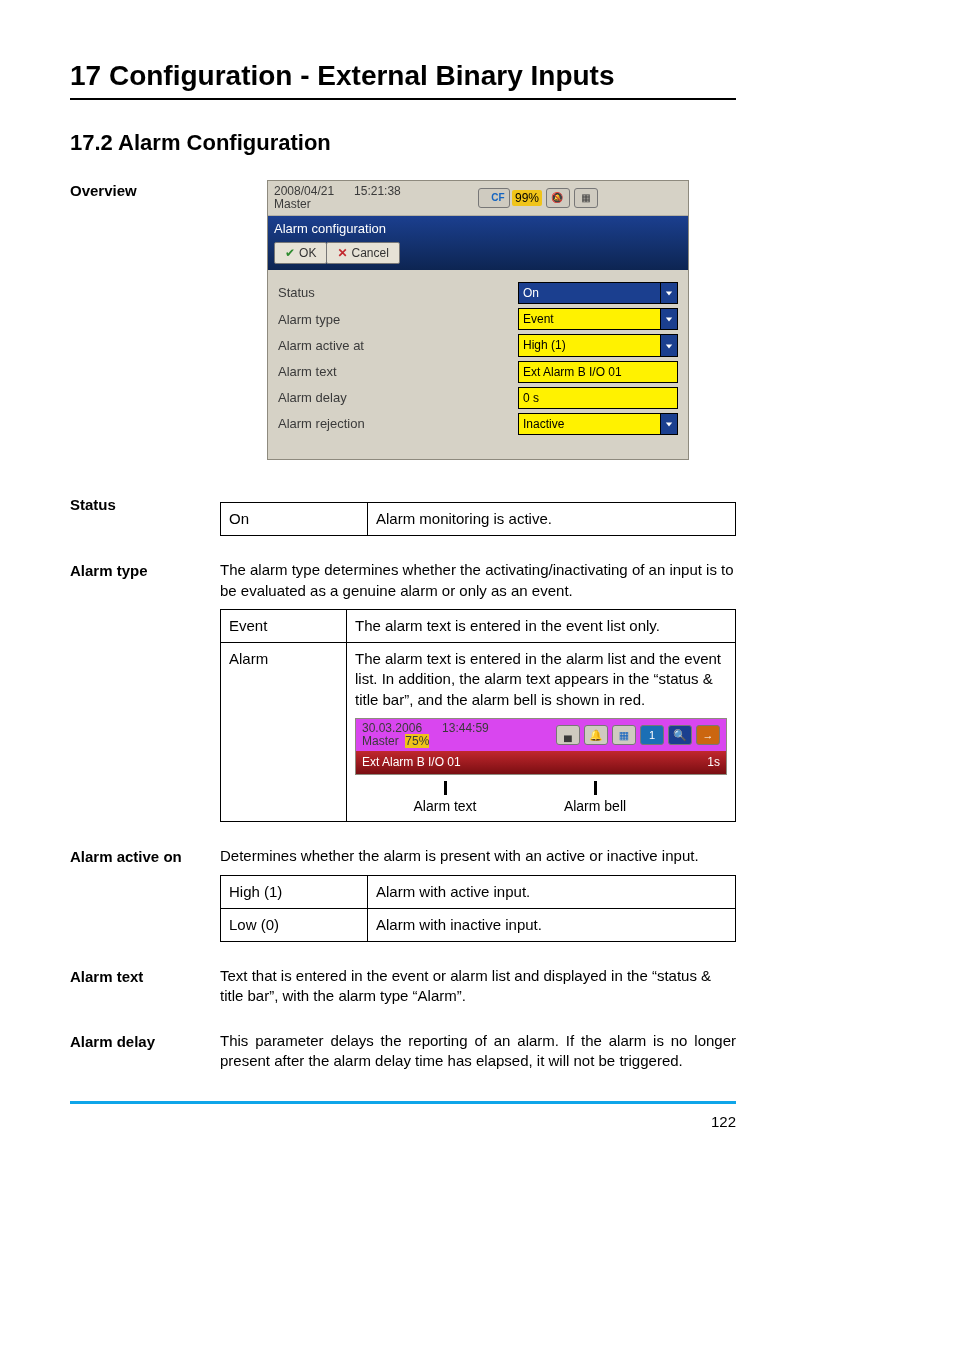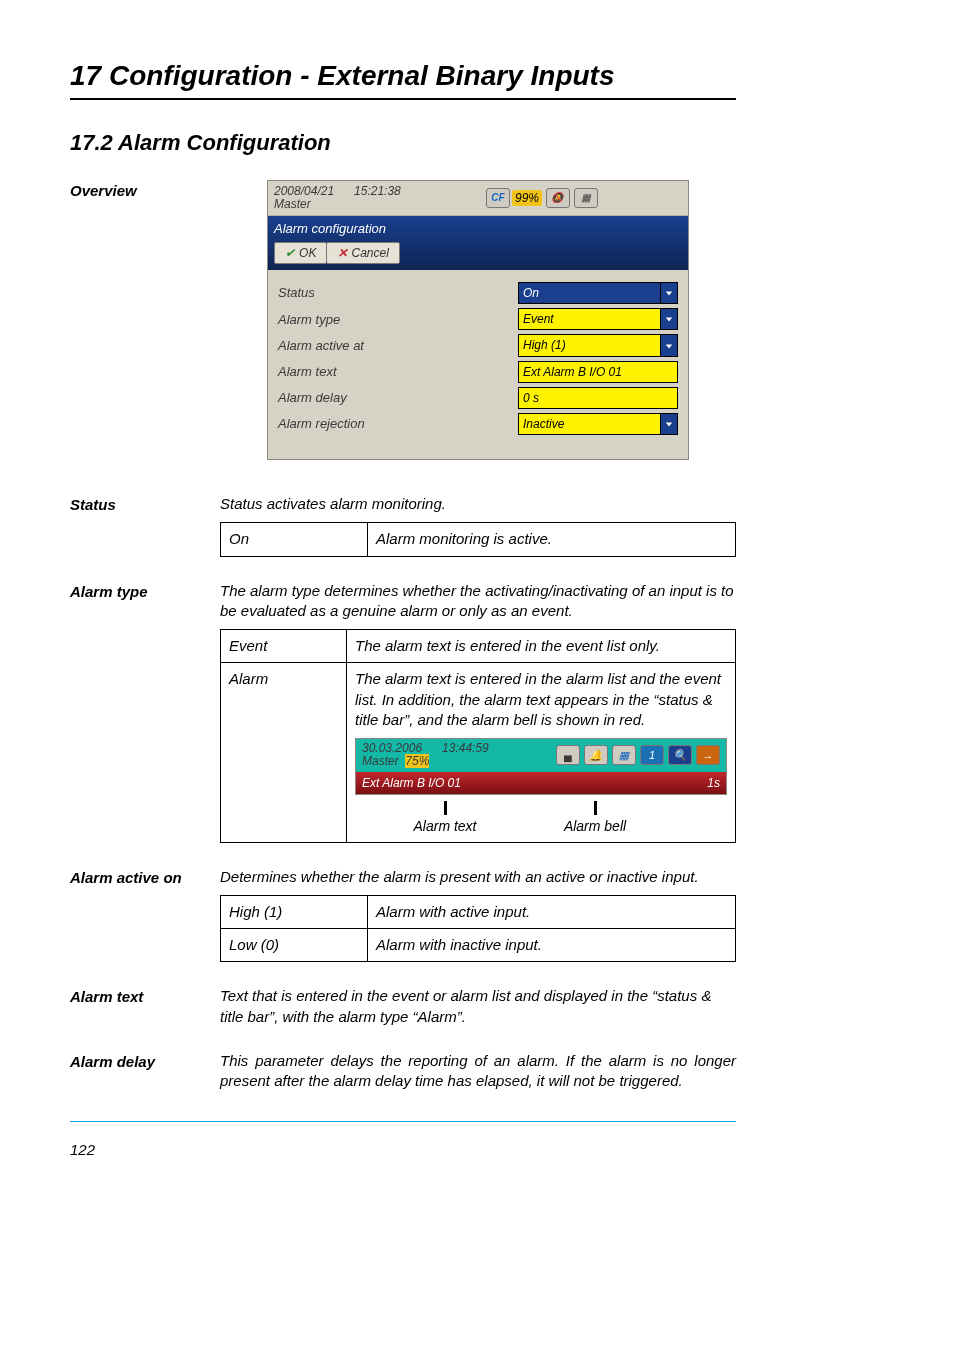--- a/index.html
+++ b/index.html
@@ -7,21 +7,20 @@
     padding: 0;
     background: #fff;
     font-family: Arial, Helvetica, sans-serif;
     color: #000;
     width: 954px;
   }
   .page {
     padding: 60px 70px 40px 70px;
     box-sizing: border-box;
     width: 806px;
-    font-style: italic;
   }
   h1.chapter {
     font-size: 28px;
     font-weight: bold;
     margin: 0 0 6px 0;
   }
   hr.rule {
     border: none;
     border-top: 2px solid #000;
     margin: 0 0 30px 0;
@@ -72,21 +71,21 @@
     display:inline-block;
     width: 22px; height: 18px;
     border: 1px solid #777;
     border-radius: 3px;
     background: #cfcbc0;
     margin-left: 4px;
     text-align: center;
     font-size: 10px;
     line-height: 18px;
   }
-  .shot-header .cf { color:#1565c0; font-weight:bold; }
+  .shot-header .cf { color:#1565c0; font-weight:bold;padding-left:8px; }
   .shot-header .badge {
     background:#f0c419; color:#000; font-size:12px; padding:0 3px; border-radius:2px; margin-left:2px;
   }
   .shot-blue {
     background: linear-gradient(#1b3f8f,#0d2552);
     color: #fff;
     font-size: 13px;
     padding: 4px 22px 6px 6px;
   }
   .shot-blue .title { margin-bottom: 4px; }
@@ -143,21 +142,21 @@
     justify-content:center;
   }
   .sval .dd svg { width:8px;height:8px; }
   
   .mini {
     width: 370px;
     margin-top:8px;
     border:1px solid #8e8a7e;
   }
   .mini-top {
-    background:#14b8a6;
+    background:#d946ef;
     padding:3px 6px;
     display:flex;
     align-items:center;
     font-size:12px;
     color:#3a3a3a;
   }
   .mini-top .left { flex:1; line-height:1.1;}
   .mini-top .ico {
     width:22px;height:18px;border:1px solid #777;border-radius:3px;
     background:#cfcbc0;margin-left:4px;display:flex;align-items:center;justify-content:center;
@@ -191,24 +190,25 @@
   }
   table.box td {
     border: 1px solid #000;
     padding: 6px 8px;
     vertical-align: top;
   }
   table.box td.key {
     width: 130px;
   }
   .footer {
-    border-top:1px solid #0ea5e9;
+    border-top:3px solid #0ea5e9;
     margin-top: 30px;
-    padding-top: 19px;
+    padding-top: 9px;
     font-size: 15px;
+    text-align: right;
   }
 </style>
 </head>
 <body>
 
 <div class="page">
   <h1 class="chapter">17 Configuration - External Binary Inputs</h1>
   <hr class="rule">
 
   <h2 class="section">17.2  Alarm Configuration</h2>
@@ -295,21 +295,20 @@
               </div>
             </div>
           </div>
       </div>
     </div>
   </div>
 
   <div class="row">
     <div class="sidelabel">Status</div>
     <div class="content">
-      <div>Status activates alarm monitoring.</div>
       <table class="box" style="margin-top:8px">
         <tbody>
             <tr>
           <td class="key">On</td>
           <td>Alarm monitoring is active.</td>
         </tr>
       </tbody>
         </table>
     </div>
   </div>

